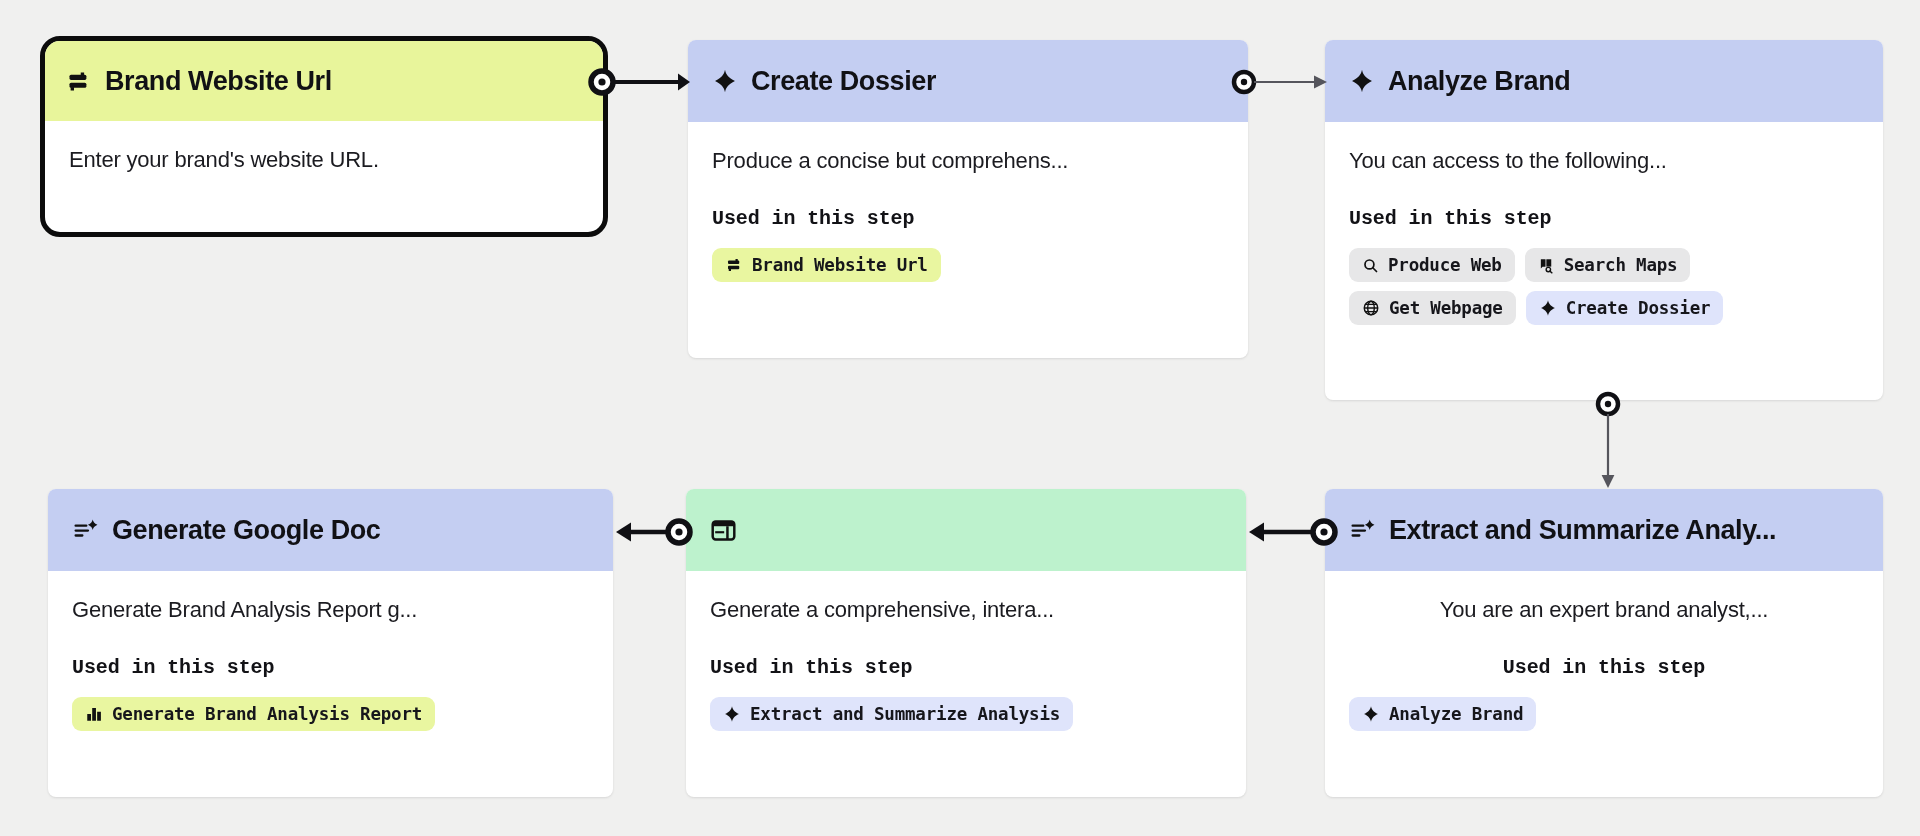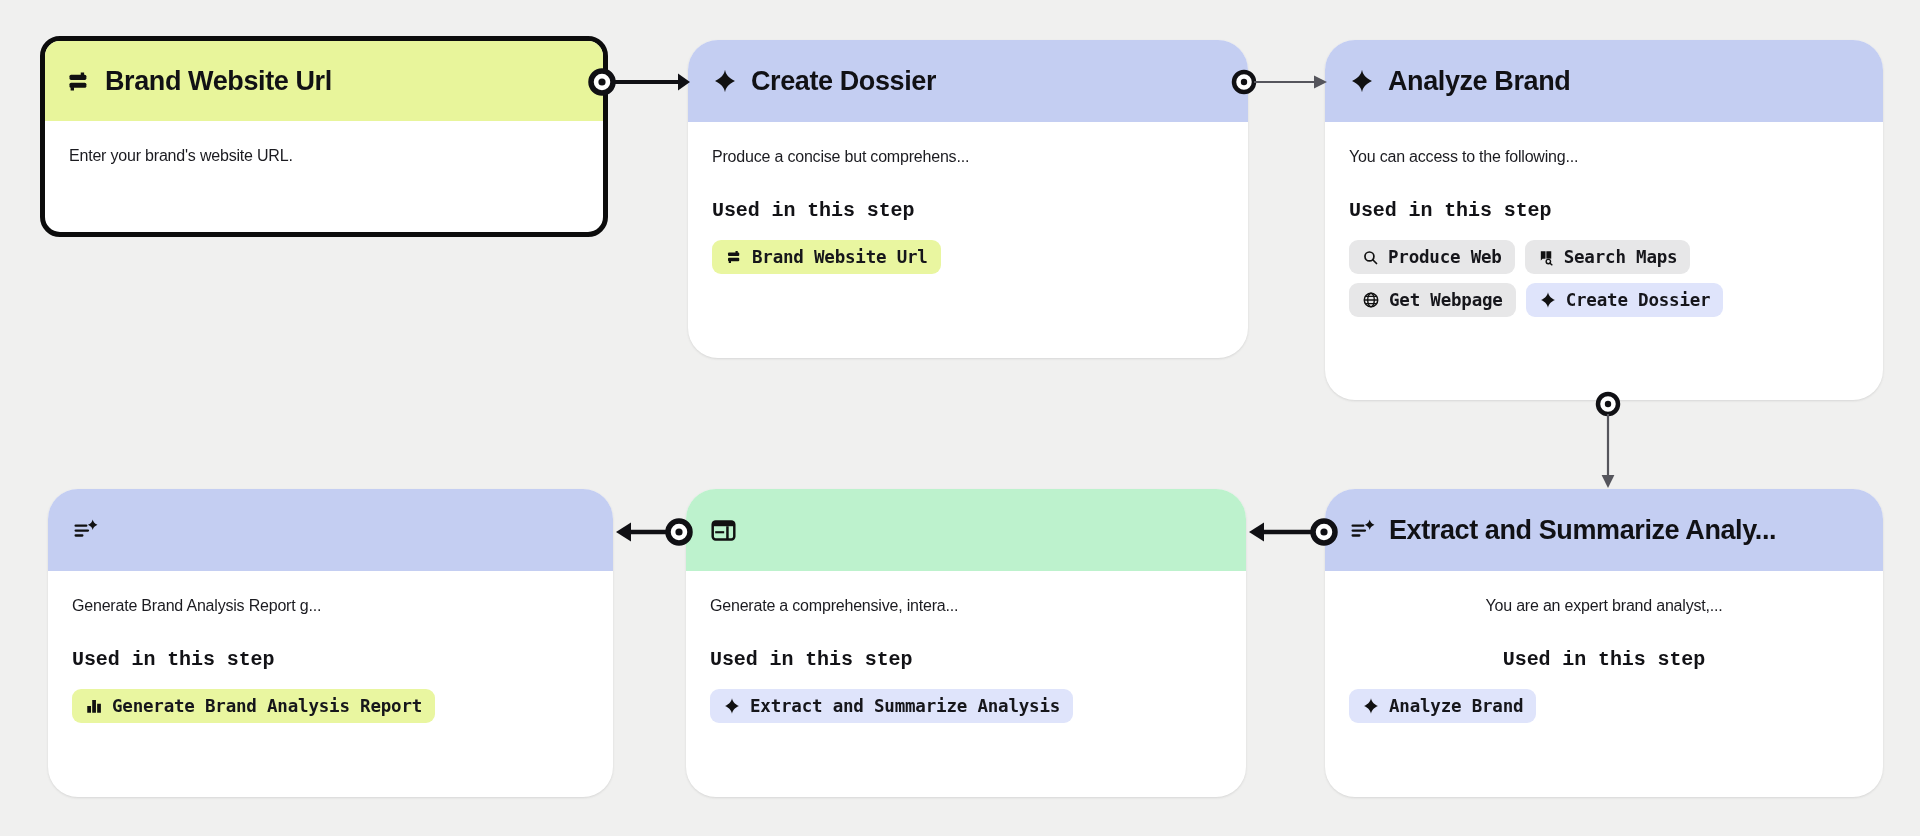--- a/index.html
+++ b/index.html
@@ -21,21 +21,21 @@
     position: absolute;
     inset: 0;
     width: 1592px;
     height: 836px;
   }
 
   
   .node {
     position: absolute;
     background: #ffffff;
-    border-radius: 30px;
+    border-radius: 8px;
     box-shadow: 0 1px 3px rgba(0,0,0,0.07), 0 1px 2px rgba(0,0,0,0.04);
     overflow: hidden;
   }
   .node.selected {
     border: 5px solid #0c0c0c;
     border-radius: 20px;
     box-shadow: none;
   }
 
   .node-header {
@@ -58,21 +58,21 @@
     letter-spacing: -0.4px;
     white-space: nowrap;
     overflow: hidden;
   }
 
   .node-body {
     padding: 26px 24px 30px 24px;
     background: #fff;
   }
   .node-desc {
-    font-size: 16px;
+    font-size: 22px;
     color: #1b1b20;
     letter-spacing: -0.2px;
     white-space: nowrap;
     overflow: hidden;
   }
   .used-label {
     margin-top: 33px;
     font-size: 20px;
     font-weight: 700;
     color: #121216;
@@ -235,20 +235,21 @@
   <div class="node n4">
     <div class="node-header hdr-lavender">
       <span class="hdr-ico">
         <svg width="27" height="27" viewBox="0 0 24 24">
           <rect x="2.2" y="6.6" width="11.5" height="2.1" rx="1" fill="#111"></rect>
           <rect x="2.2" y="11" width="13" height="2.1" rx="1" fill="#111"></rect>
           <rect x="2.2" y="15.4" width="8" height="2.1" rx="1" fill="#111"></rect>
           <path d="M18.4 2.2c.4 2.1 1.4 3.3 4.2 4.7-2.8 1.4-3.8 2.6-4.2 4.7-.4-2.1-1.4-3.3-4.2-4.7 2.8-1.4 3.8-2.6 4.2-4.7z" fill="#111"></path>
         </svg>
       </span>
+      <span class="node-title">Generate Google Doc</span>
     </div>
     <div class="node-body">
       <div class="node-desc">Generate Brand Analysis Report g...</div>
       <div class="used-label">Used in this step</div>
       <div class="chips">
         <span class="chip chip-yellow">
           <span class="chip-ico">
             <svg width="18" height="18" viewBox="0 0 24 24">
               <rect x="3" y="12" width="5" height="9" fill="#111"></rect>
               <rect x="9.6" y="4" width="5" height="17" fill="#111"></rect>

